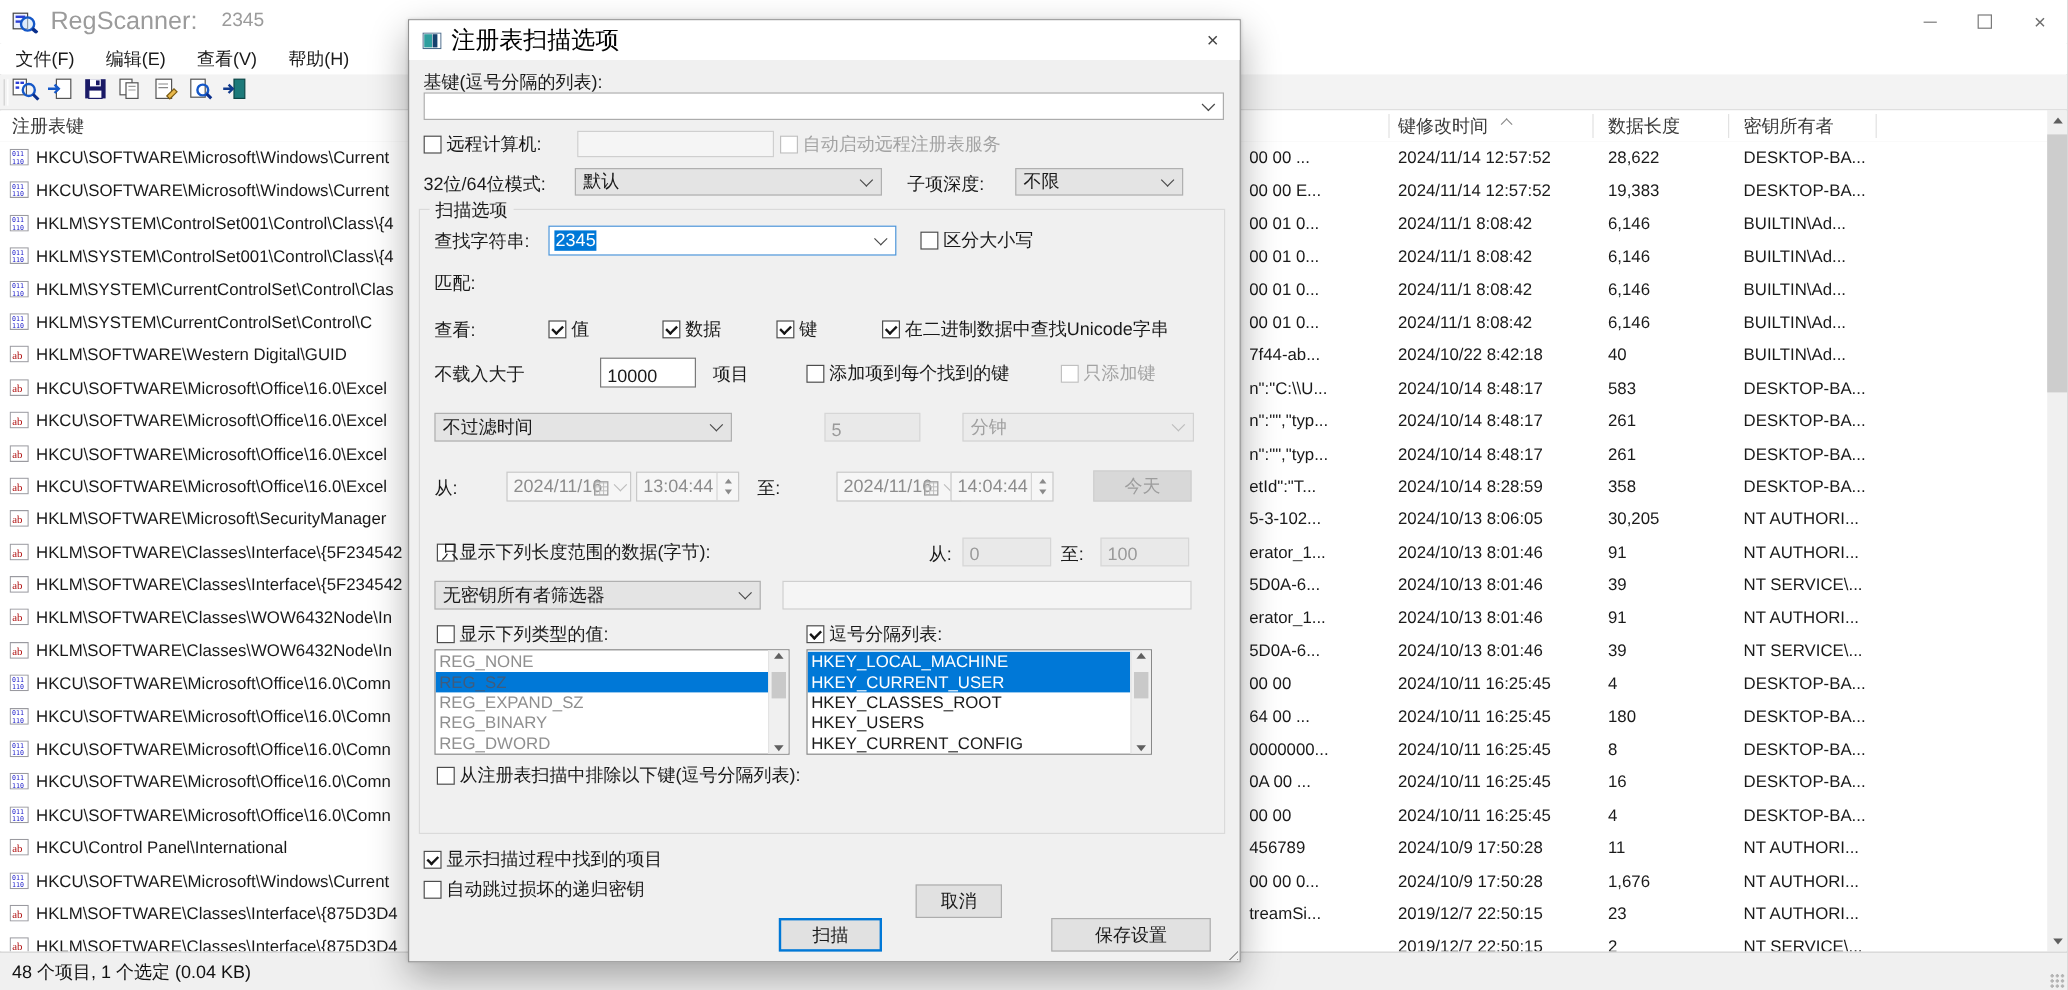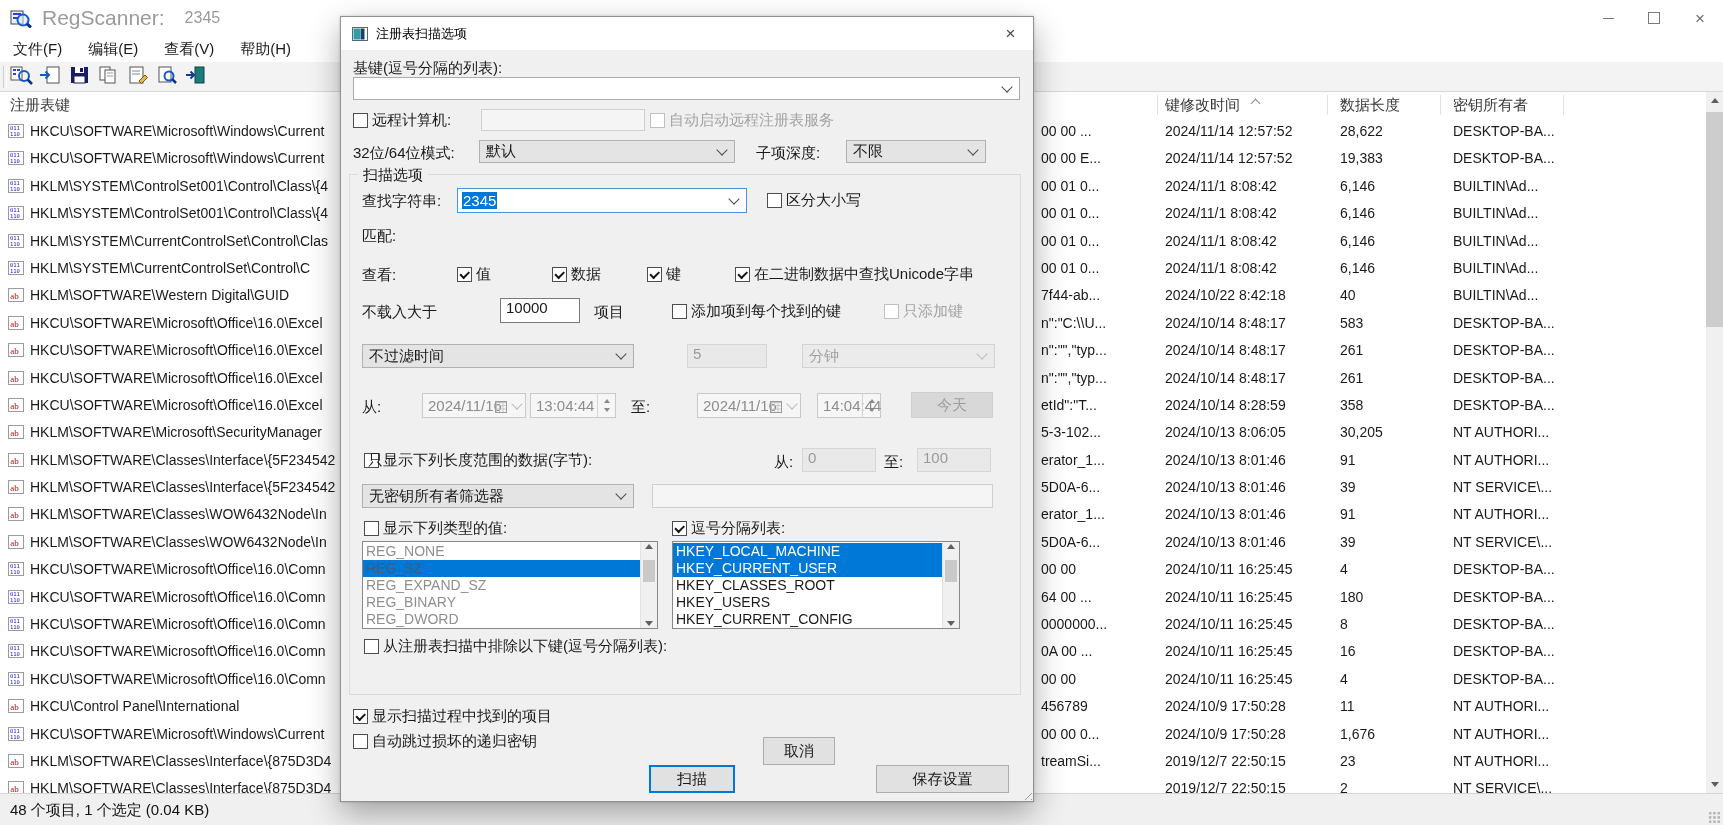--- a/index.html
+++ b/index.html
@@ -49,33 +49,33 @@
   #statusbar{position:absolute;left:0;top:793px;right:0;height:32px;background:#f0f0f0;border-top:1px solid #d5d5d5;
              font-size:15px;display:flex;align-items:center}
   #status-text{margin-left:10px;color:#111}
   #status-grip{position:absolute;right:2px;bottom:2px;width:13px;height:13px;
                background-image:radial-gradient(#b3b3b3 1.2px,transparent 1.3px);background-size:4.3px 4.3px}
   
   #dlg{position:absolute;left:340px;top:16px;width:692px;height:784px;background:#f0f0f0;border:1px solid #919191;
        box-shadow:0 12px 30px rgba(0,0,0,.32),0 0 3px rgba(0,0,0,.18);z-index:10;font-size:15px}
   #dlg-titlebar{position:absolute;left:0;top:0;right:0;height:33px;background:#fff;display:flex;align-items:center}
   #dlg-icon{margin-left:11px;display:flex}
-  #dlg-title{margin-left:8px;font-size:13px;color:#000}
+  #dlg-title{margin-left:8px;font-size:20px;color:#000}
   #dlg-close{position:absolute;right:0;top:0;width:45px;height:33px;display:flex;align-items:center;justify-content:center;font-size:17px;color:#444}
   .dlab{position:absolute;white-space:nowrap;color:#1a1a1a}
   .dlab.dis{color:#a3a3a3}
   
   .combo-edit{position:absolute;background:#fff;border:1px solid #acacac;display:flex;align-items:center;padding-left:4px;box-sizing:border-box}
   .combo-edit.focused{border-color:#4a93d8}
   .combo-ro{position:absolute;background:#e4e4e4;border:1px solid #b0b0b0;display:flex;align-items:center;padding-left:6px;box-sizing:border-box}
   .combo-ro.dis{background:#ebebeb;border-color:#d2d2d2;color:#a0a0a0}
   .chev{position:absolute;right:8px;top:50%;width:7px;height:7px;margin-top:-6px;
         border-right:1.4px solid #4a4a4a;border-bottom:1.4px solid #4a4a4a;transform:rotate(45deg)}
   .chev.dis{border-color:#bdbdbd}
-  .txt{position:absolute;background:#fff;border:1px solid #7a7a7a;display:flex;align-items:flex-start;padding-left:5px;box-sizing:border-box}
+  .txt{position:absolute;background:#fff;border:1px solid #7a7a7a;display:flex;align-items:flex-end;padding-left:5px;box-sizing:border-box}
   .txt.dis{background:#f5f5f5;border-color:#cfcfcf;color:#8f8f8f}
   .txt.dis2{background:#e9e9e9;border-color:#d6d6d6;color:#9a9a9a}
   .cb{position:absolute;width:13px;height:13px;border:1px solid #4d4d4d;background:#fff;box-sizing:content-box}
   .cb.dis{border-color:#c0c0c0}
   .cb.checked::after{content:"";position:absolute;left:2px;top:2.5px;width:7px;height:3.5px;
                      border-left:2px solid #151515;border-bottom:2px solid #151515;transform:rotate(-45deg)}
   .sel-chip{background:#0078d7;color:#fff;padding:0 1px}
   
   #d-group{position:absolute;border:1px solid #dadada}
   #d-group-legend{position:absolute;left:8px;top:-9px;background:#f0f0f0;padding:0 5px;font-size:15px}
@@ -123,29 +123,29 @@
   #g-look-label{left:12px;top:91px}
   #g-look-cb0{left:107px;top:92px} #g-look-l0{left:126px;top:90px}
   #g-look-cb1{left:202px;top:92px} #g-look-l1{left:221px;top:90px}
   #g-look-cb2{left:297px;top:92px} #g-look-l2{left:316px;top:90px}
   #g-look-cb3{left:385px;top:92px} #g-look-l3{left:404px;top:90px}
   #g-limit-label{left:12px;top:128px}
   #g-limit-input{left:150px;top:123px;width:80px;height:25px}
   #g-limit-suffix{left:244px;top:128px}
   #g-additem-cb{left:322px;top:129px} #g-additem-label{left:341px;top:127px}
   #g-onlykey-cb{left:534px;top:129px} #g-onlykey-label{left:553px;top:127px}
-  #g-time-combo{left:12px;top:169px;width:272px;height:24px}
+  #g-time-combo{left:12px;top:169px;width:248px;height:24px}
   #g-amt{left:337px;top:169px;width:80px;height:24px}
   #g-unit-combo{left:452px;top:169px;width:193px;height:24px}
   #g-from-label{left:12px;top:223px}
   #g-date1{left:72px;top:218px;width:104px;height:25px}
   #g-time1{left:180px;top:218px;width:86px;height:25px}
   #g-to-label{left:281px;top:223px}
   #g-date2{left:347px;top:218px;width:104px;height:25px}
-  #g-time2{left:467px;top:218px;width:64px;height:25px}
+  #g-time2{left:442px;top:218px;width:86px;height:25px}
   #g-today{left:561px;top:217px;width:82px;height:26px}
   #g-len-cb{left:14px;top:278px} #g-len-label{left:18px;top:276px}
   #g-lf-label{left:424px;top:278px}
   #g-lf1{left:452px;top:273px;width:74px;height:24px}
   #g-lt-label{left:534px;top:278px}
   #g-lf2{left:567px;top:273px;width:74px;height:24px}
   #g-owner-combo{left:12px;top:309px;width:272px;height:24px}
   #g-owner-txt{left:302px;top:309px;width:341px;height:24px}
   #g-vt-cb{left:14px;top:346px} #g-vt-label{left:33px;top:344px}
   #g-bk-cb{left:322px;top:346px} #g-bk-label{left:341px;top:344px}

